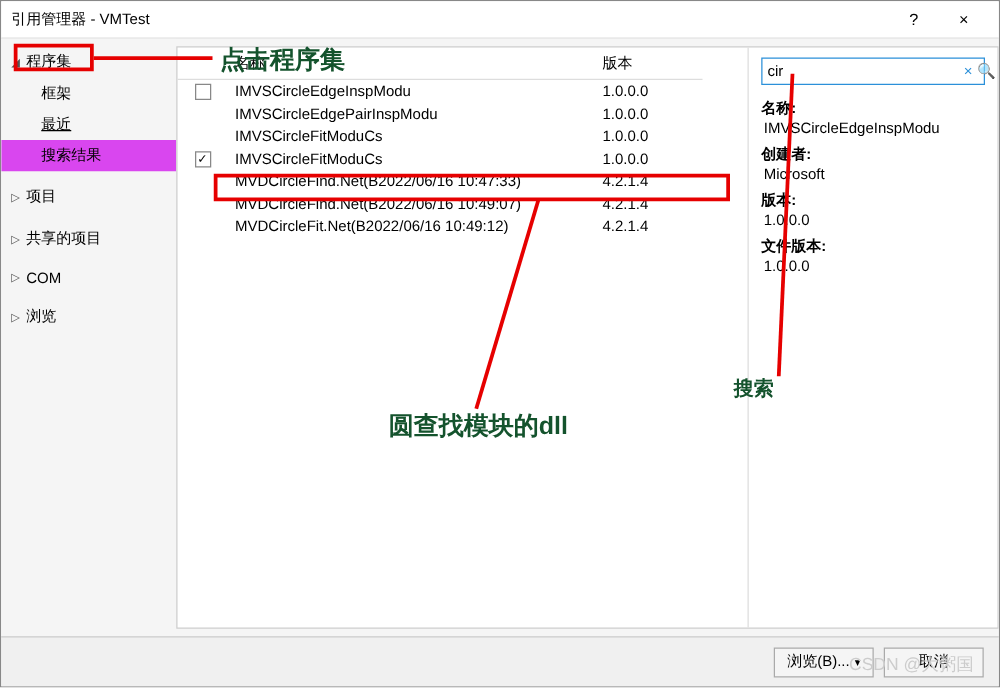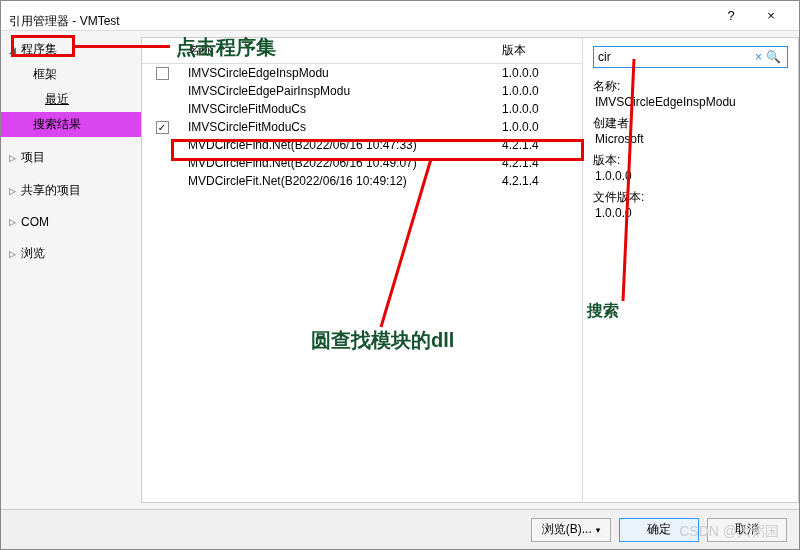--- a/index.html
+++ b/index.html
@@ -1,41 +1,41 @@
 <!DOCTYPE html>
 <html><head>
 <meta charset="utf-8">
 <style>
   * { box-sizing: border-box; margin: 0; padding: 0; }
   body { font-family: "Microsoft YaHei", "Segoe UI", sans-serif; font-size: 12px; background: #fff; color: #000; }
   .window { width: 800px; height: 550px; border: 1px solid #888; position: relative; display: flex; flex-direction: column; }
-  .titlebar { height: 30px; background: #fff; border-bottom: 1px solid #ddd; display: flex; align-items: flex-end; padding: 0 8px; }
+  .titlebar { height: 30px; background: #fff; border-bottom: 1px solid #ddd; display: flex; align-items: center; padding: 0 8px; }
   .titlebar-title { flex: 1; font-size: 12px; }
   .titlebar-btn { width: 40px; height: 30px; display: flex; align-items: center; justify-content: center; font-size: 13px; }
   .body { flex: 1; display: flex; background: #f5f5f5; overflow: hidden; }
   .sidebar { width: 140px; background: #f5f5f5; padding-top: 6px; }
   .side-item { padding: 4px 8px 4px 20px; display: flex; align-items: center; gap: 4px; }
   .side-top { padding-left: 8px; font-weight: normal; }
   .side-item.selected { background: #d946ef; }
   .arrow { width: 8px; display: inline-block; font-size: 9px; color: #555; }
   .main { flex: 1; display: flex; background: #fff; border: 1px solid #ccc; margin: 6px 0 6px 0; }
   .list-area { flex: 1; display: flex; flex-direction: column; }
   .cols { display: flex; border-bottom: 1px solid #ddd; padding: 4px 0; font-size: 12px; }
   .col-chk { width: 40px; }
   .col-name { flex: 1; padding-left: 6px; }
   .col-ver { width: 80px; }
   .rows { flex: 1; overflow: auto; }
   .row { display: flex; padding: 2px 0; align-items: center; font-size: 12px; }
   .row .col-chk { display: flex; justify-content: center; }
   .chk { width: 13px; height: 13px; border: 1px solid #888; display: flex; align-items: center; justify-content: center; font-size: 10px; background: #fff; }
-  .details { width: 216px; border-left: 1px solid #ddd; padding: 8px 10px; font-size: 12px; position: relative; }
+  .details { width: 200px; border-left: 1px solid #ddd; padding: 8px 10px; font-size: 12px; position: relative; margin-left: 36px; }
   .details .searchbox { width: 100%; height: 22px; border: 1px solid #2b90d9; display: flex; align-items: center; padding: 0 4px; margin-bottom: 10px; background: #fff; }
   .searchbox input { border: none; outline: none; flex: 1; font-size: 12px; }
   .searchbox .sicon { font-size: 12px; color: #2b90d9; padding: 0 2px; }
-  .detail-label { font-weight: normal; margin-top: 6px; }
+  .detail-label { font-weight: bold; margin-top: 6px; }
   .detail-val { margin-left: 2px; margin-bottom: 2px; }
   .footer { height: 40px; border-top: 1px solid #ccc; display: flex; align-items: center; justify-content: flex-end; padding: 0 12px; gap: 8px; background: #f0f0f0; }
   .btn { min-width: 80px; height: 24px; border: 1px solid #aaa; background: #f5f5f5; display: flex; align-items: center; justify-content: center; font-size: 12px; }
   .btn.primary { border: 1px solid #3399ff; background: #eaf3fb; }
   .watermark { position: absolute; right: 20px; bottom: 8px; font-size: 14px; color: #ccc; pointer-events: none; }
   
   .anno { position: absolute; pointer-events: none; }
   .anno-box { border: 3px solid #e60000; position: absolute; }
   .anno-text { color: #14532d; font-weight: bold; position: absolute; }
   .anno-line { position: absolute; background: #e60000; }
@@ -51,21 +51,21 @@
   </div>
 
   <div class="body">
     <div class="sidebar">
       <div class="side-item side-top">
         <span class="arrow">◢</span>
         <span>程序集</span>
       </div>
       <div id="side-items">
           <div class="side-item" style="padding-left: 32px;">框架</div>
-          <div class="side-item" style="padding-left: 44px; text-decoration: underline;">最近</div>
+          <div class="side-item" style="padding-left: 32px; text-decoration: underline;">最近</div>
           <div class="side-item selected" style="padding-left: 32px;">搜索结果</div>
         </div>
       <div id="side-groups">
           <div class="side-item side-top" style="margin-top: 8px;">
             <span class="arrow">▷</span>
             <span>项目</span>
           </div>
           <div class="side-item side-top" style="margin-top: 8px;">
             <span class="arrow">▷</span>
             <span>共享的项目</span>
@@ -147,21 +147,20 @@
         <div class="detail-val">1.0.0.0</div>
       </div>
     </div>
   </div>
 
   <div class="footer">
     <div class="btn">
         <span>浏览(B)...</span>
         <span style="margin-left:4px;font-size:9px">▾</span>
       </div>
-    <div class="btn primary">确定</div>
     <div class="btn">取消</div>
   </div>
 
   <div class="anno-box" style="left:10px;top:34px;width:64px;height:22px"></div>
   <div class="anno-line" style="left:74px;top:44px;width:95px;height:3px"></div>
   <div class="anno-text" style="left:175px;top:33px;font-size:20px">点击程序集</div>
 
   <div class="anno-box" style="left:170px;top:138px;width:413px;height:22px"></div>
   <div class="anno-text" style="left:310px;top:326px;font-size:20px">圆查找模块的dll</div>
   <svg class="anno" style="left:0;top:0;width:800px;height:550px">

